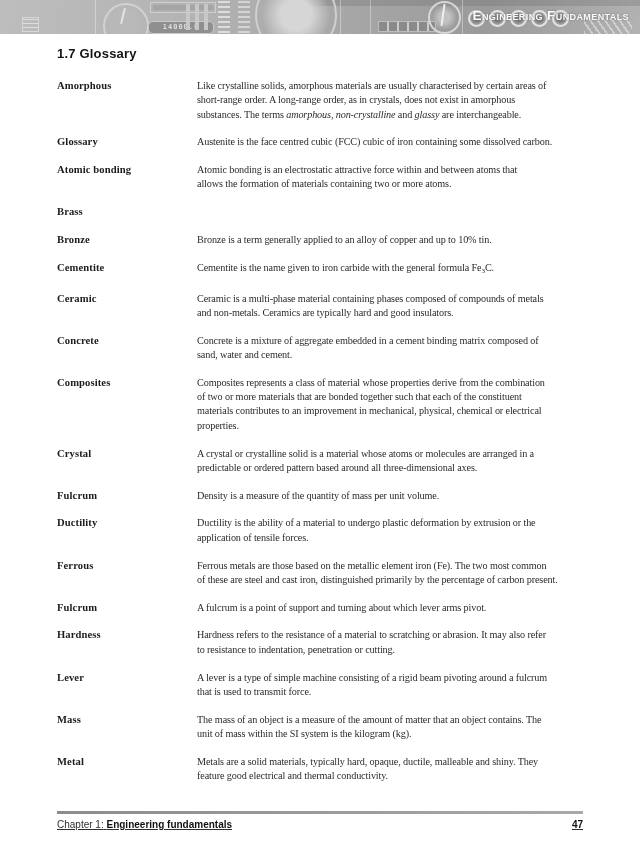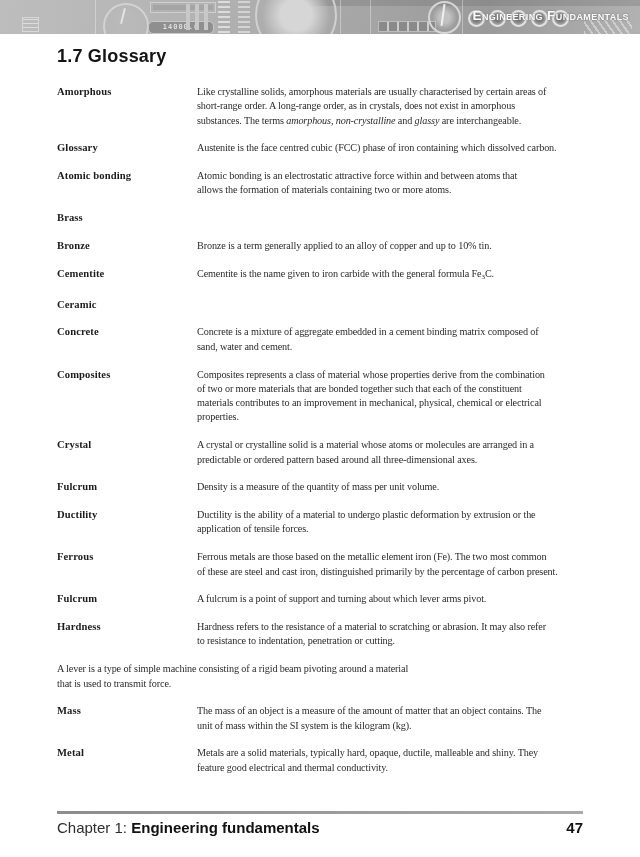--- a/index.html
+++ b/index.html
@@ -46,39 +46,39 @@
     right:11px;top:8px;z-index:5;
     font-family:"Liberation Sans", sans-serif;font-weight:bold;font-size:13.5px;
     font-variant:small-caps;letter-spacing:.4px;color:#fbfbfb;
     text-shadow:0 0 2px rgba(105,105,105,.9);
   }
   
   main{padding:12px 57px 0 57px;}
   h1{
     margin:0 0 18px 0;
     font-family:"Liberation Sans", sans-serif;font-weight:bold;
-    font-size:18px;color:#141414;letter-spacing:.2px;
+    font-size:13px;color:#141414;letter-spacing:.2px;
   }
   .entry{display:flex;margin-bottom:13.5px;}
   .term{
     flex:none;width:140px;font-weight:bold;font-size:10.6px;
     color:#1c1c1c;line-height:14.3px;letter-spacing:.1px;
   }
   .definition{
     flex:1;font-size:10.2px;line-height:14.3px;color:#2b2b2b;
     white-space:pre;letter-spacing:-.13px;
   }
   .definition em{font-style:italic;}
   .definition sub{font-size:7px;vertical-align:-2px;letter-spacing:0;}
   
   footer{position:absolute;left:57px;right:57px;top:811px;}
   .footer-rule{height:3px;background:linear-gradient(90deg,#8c8c8c,#a9a9a9);}
   .footer-row{
     display:flex;justify-content:space-between;margin-top:5px;
-    font-family:"Liberation Sans", sans-serif;font-size:15px;color:#2e2e2e;
+    font-family:"Liberation Sans", sans-serif;font-size:10px;color:#2e2e2e;text-decoration:underline;
   }
   .footer-row b{color:#111;}
   .page-num{font-weight:bold;color:#111;}
 </style>
 </head>
 <body>
 
 <div class="page">
 
   <header class="banner">
@@ -113,21 +113,21 @@
     <div id="glossary-list">
   <div class="entry">
     <div class="term">Amorphous</div>
     <div class="definition">Like crystalline solids, amorphous materials are usually characterised by certain areas of
 short-range order. A long-range order, as in crystals, does not exist in amorphous
 substances. The terms <em>amorphous</em>, <em>non-crystalline</em> and <em>glassy</em> are interchangeable.</div>
   </div>
 
   <div class="entry">
     <div class="term">Glossary</div>
-    <div class="definition">Austenite is the face centred cubic (FCC) phase of iron containing which dissolved carbon.</div>
+    <div class="definition">Austenite is the face centred cubic (FCC) cubic of iron containing some dissolved carbon.</div>
   </div>
 
   <div class="entry">
     <div class="term">Atomic bonding</div>
     <div class="definition">Atomic bonding is an electrostatic attractive force within and between atoms that
 allows the formation of materials containing two or more atoms.</div>
   </div>
 
   <div class="entry">
     <div class="term">Brass</div>
@@ -138,20 +138,22 @@
     <div class="definition">Bronze is a term generally applied to an alloy of copper and up to 10% tin.</div>
   </div>
 
   <div class="entry">
     <div class="term">Cementite</div>
     <div class="definition">Cementite is the name given to iron carbide with the general formula Fe<sub>3</sub>C.</div>
   </div>
 
   <div class="entry">
     <div class="term">Ceramic</div>
+    <div class="definition">Ceramic is a multi-phase material containing phases composed of compounds of metals
+and non-metals. Ceramics are typically hard and good insulators.</div>
   </div>
 
   <div class="entry">
     <div class="term">Concrete</div>
     <div class="definition">Concrete is a mixture of aggregate embedded in a cement binding matrix composed of
 sand, water and cement.</div>
   </div>
 
   <div class="entry">
     <div class="term">Composites</div>
@@ -189,21 +191,22 @@
     <div class="definition">A fulcrum is a point of support and turning about which lever arms pivot.</div>
   </div>
 
   <div class="entry">
     <div class="term">Hardness</div>
     <div class="definition">Hardness refers to the resistance of a material to scratching or abrasion. It may also refer
 to resistance to indentation, penetration or cutting.</div>
   </div>
 
   <div class="entry">
-    <div class="definition">A lever is a type of simple machine consisting of a rigid beam pivoting around a material
+    <div class="term">Lever</div>
+    <div class="definition">A lever is a type of simple machine consisting of a rigid beam pivoting around a fulcrum
 that is used to transmit force.</div>
   </div>
 
   <div class="entry">
     <div class="term">Mass</div>
     <div class="definition">The mass of an object is a measure of the amount of matter that an object contains. The
 unit of mass within the SI system is the kilogram (kg).</div>
   </div>
 
   <div class="entry">

